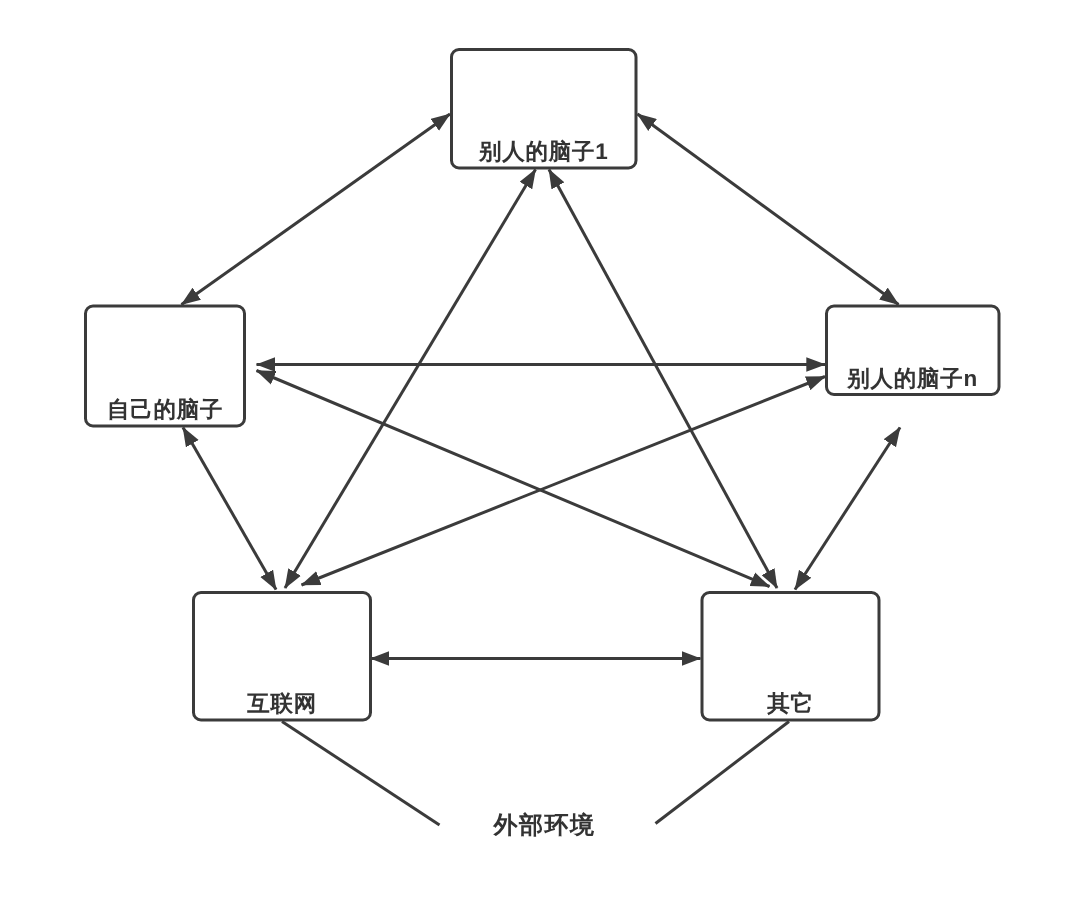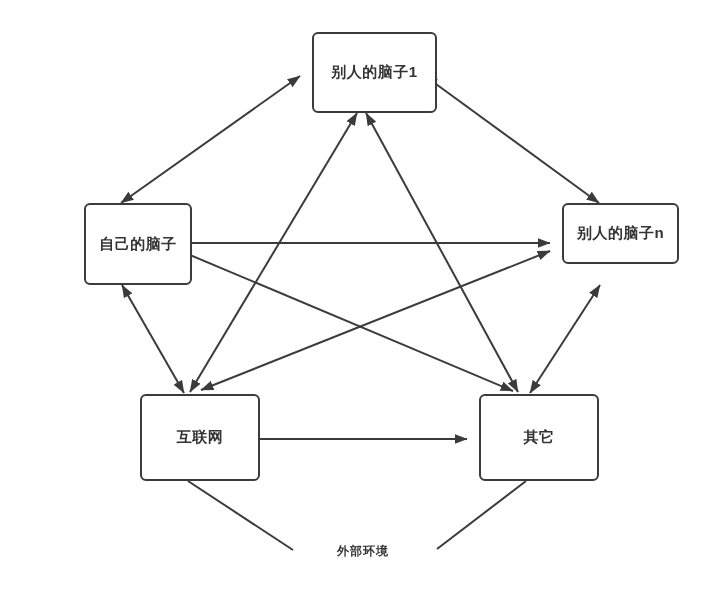--- a/index.html
+++ b/index.html
@@ -23,33 +23,32 @@
     height: 601px;
     display: block;
   }
   .node {
     position: absolute;
     box-sizing: border-box;
     background: var(--node-fill, #ffffff);
     border: 2px solid var(--stroke, #3b3b3b);
     border-radius: 6px;
     display: flex;
-    align-items: center;
+    align-items: flex-end;
     justify-content: center;
     font-size: 15px;
     font-weight: bold;
     color: var(--text, #333333);
     letter-spacing: 0.5px;
     cursor: default;
-    margin-left: 12px;
   }
   #ext-label {
     position: absolute;
     transform: translate(-50%, -50%);
-    font-size: 12px;
+    font-size: 16px;
     font-weight: bold;
     color: var(--text, #333333);
     letter-spacing: 1px;
     white-space: nowrap;
   }
 </style>
 </head>
 <body>
 
 <div id="canvas" style="width: 727px; height: 601px; --bg: #ffffff; --stroke: #3b3b3b; --text: #333333; --node-fill: #ffffff;">
@@ -72,21 +71,21 @@
       <line x1="366" y1="113" x2="518" y2="392" stroke="#3b3b3b" stroke-width="2" marker-start="url(#arrow-start)" marker-end="url(#arrow-end)"></line>
       <line x1="171" y1="247" x2="513" y2="391" stroke="#3b3b3b" stroke-width="2" marker-start="url(#arrow-start)" marker-end="url(#arrow-end)"></line>
       <line x1="550" y1="251" x2="201" y2="390" stroke="#3b3b3b" stroke-width="2" marker-start="url(#arrow-start)" marker-end="url(#arrow-end)"></line>
       <line x1="188" y1="481" x2="293" y2="550" stroke="#3b3b3b" stroke-width="2"></line>
       <line x1="526" y1="481" x2="437" y2="549" stroke="#3b3b3b" stroke-width="2"></line>
     </svg>
   <div id="nodes-layer">
       <div class="node" style="left: 300px; top: 32px; width: 125px; height: 81px;">
         <span>别人的脑子1</span>
       </div>
-      <div class="node" style="left: 72px; top: 203px; width: 108px; height: 82px;">
+      <div class="node" style="left: 56px; top: 203px; width: 108px; height: 82px;">
         <span>自己的脑子</span>
       </div>
       <div class="node" style="left: 550px; top: 203px; width: 117px; height: 61px;">
         <span>别人的脑子n</span>
       </div>
       <div class="node" style="left: 128px; top: 394px; width: 120px; height: 87px;">
         <span>互联网</span>
       </div>
       <div class="node" style="left: 467px; top: 394px; width: 120px; height: 87px;">
         <span>其它</span>

